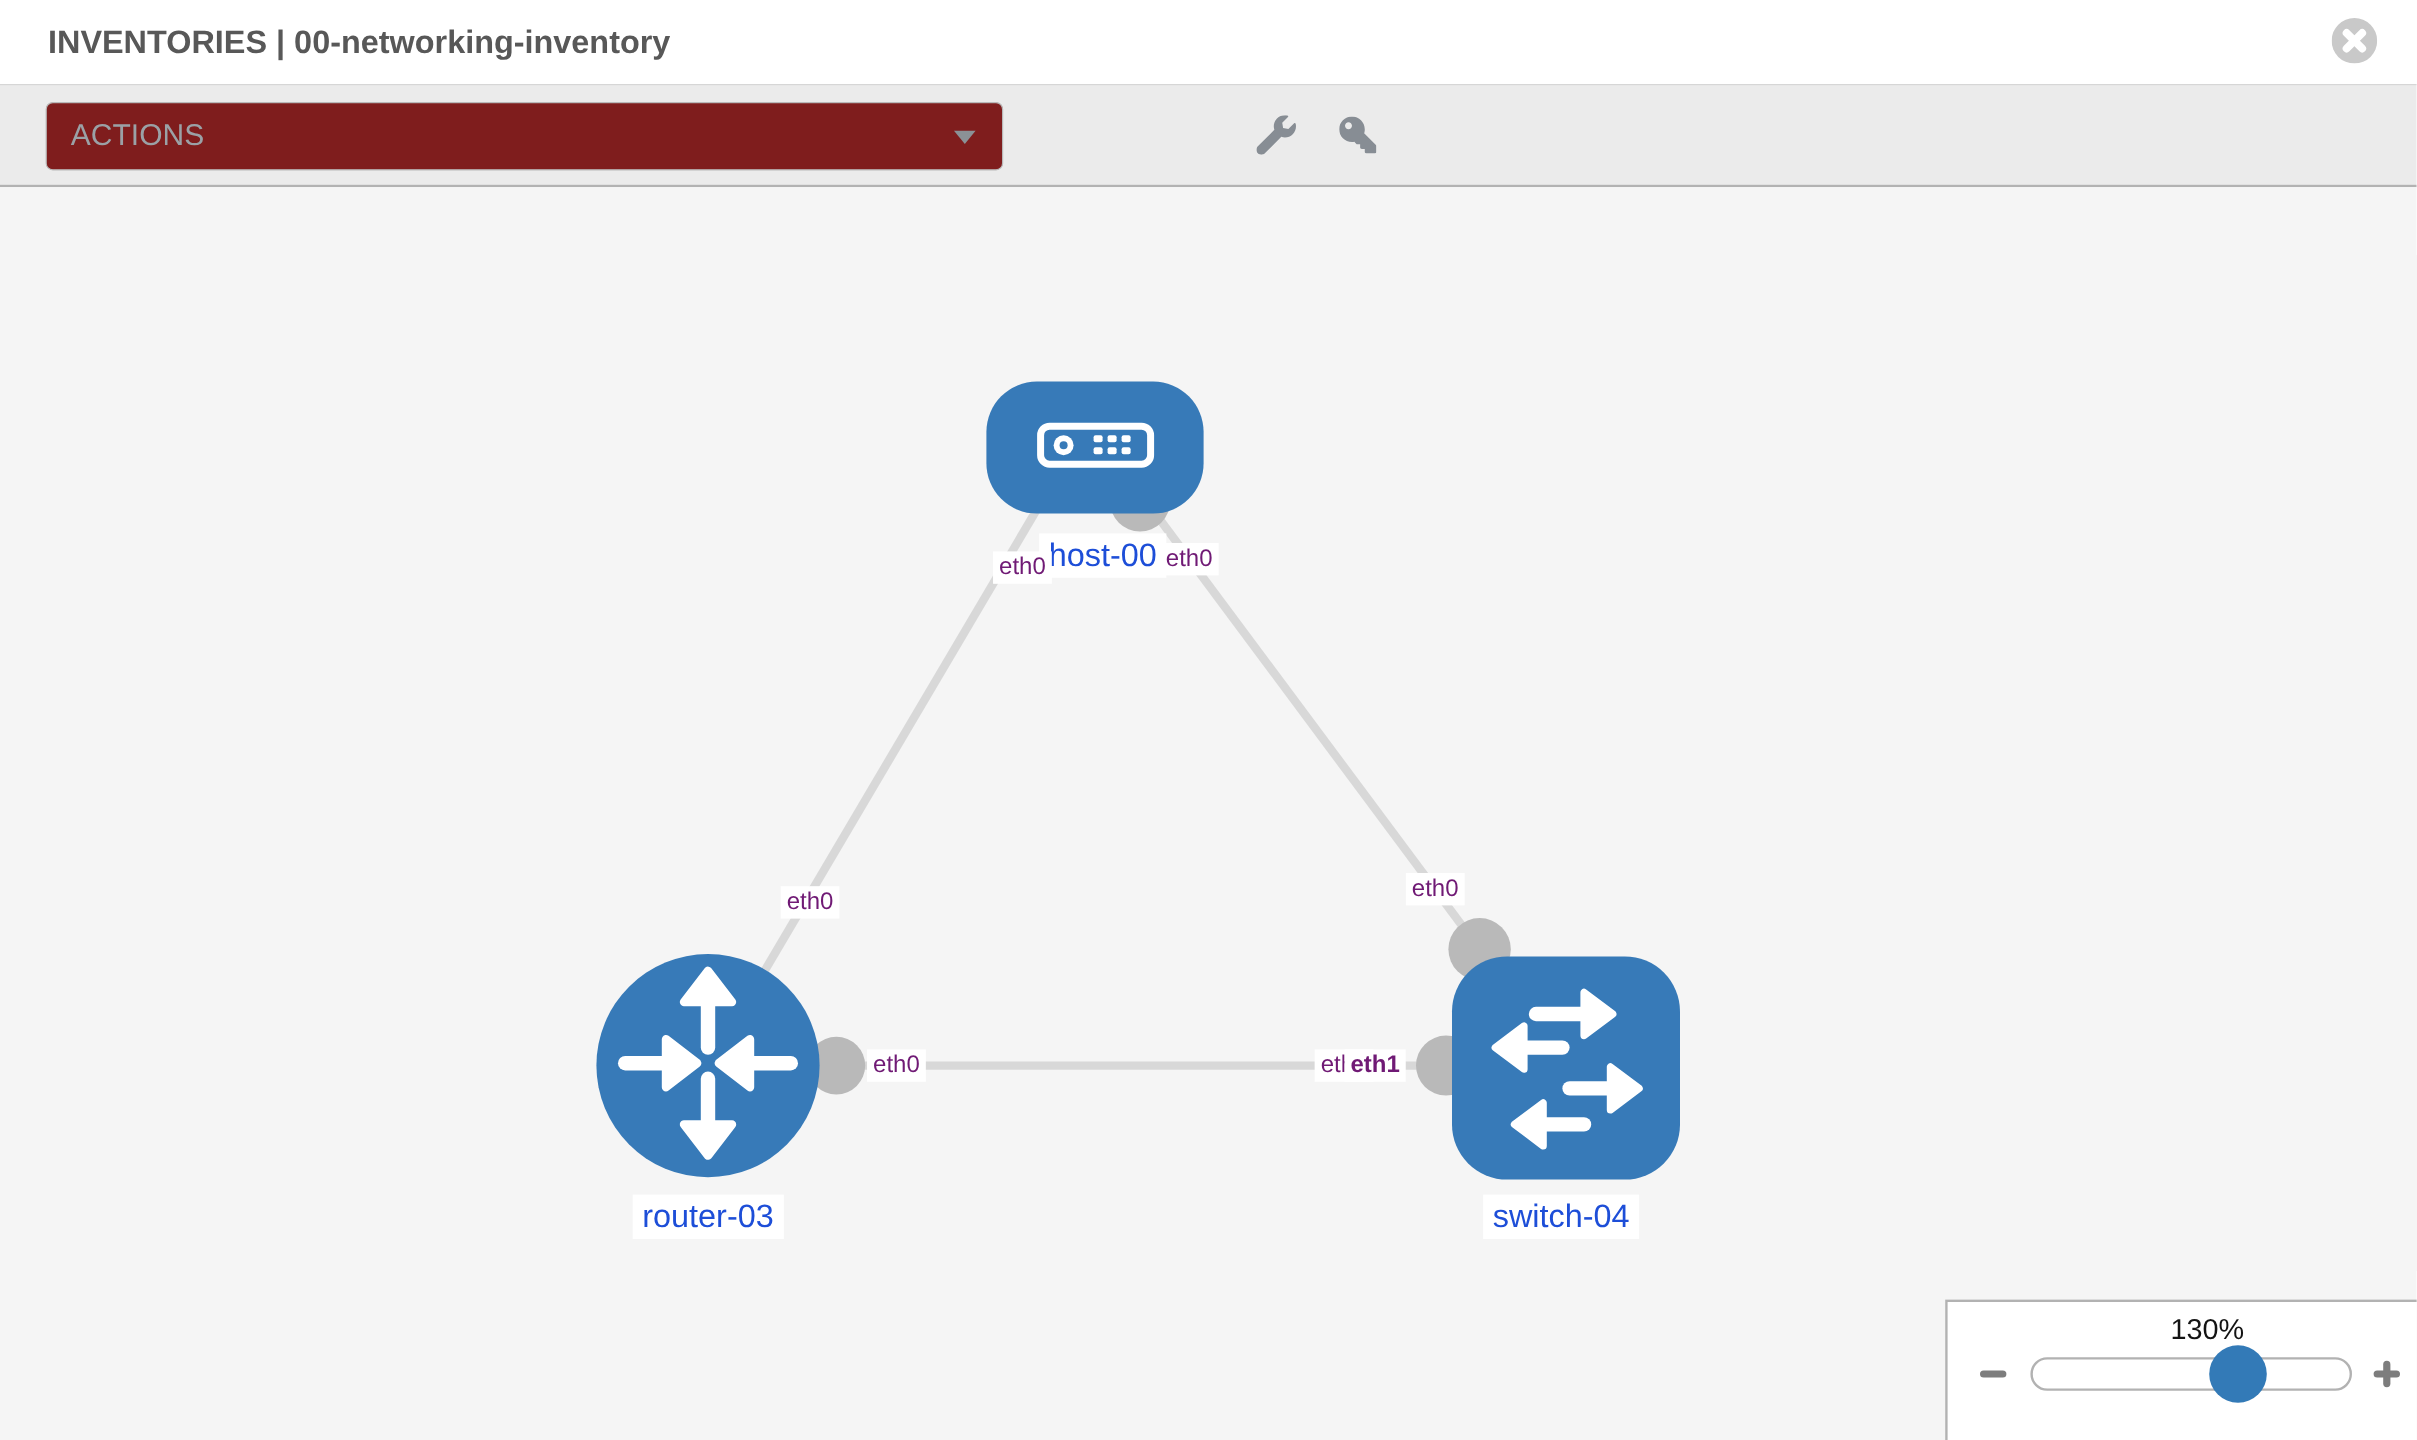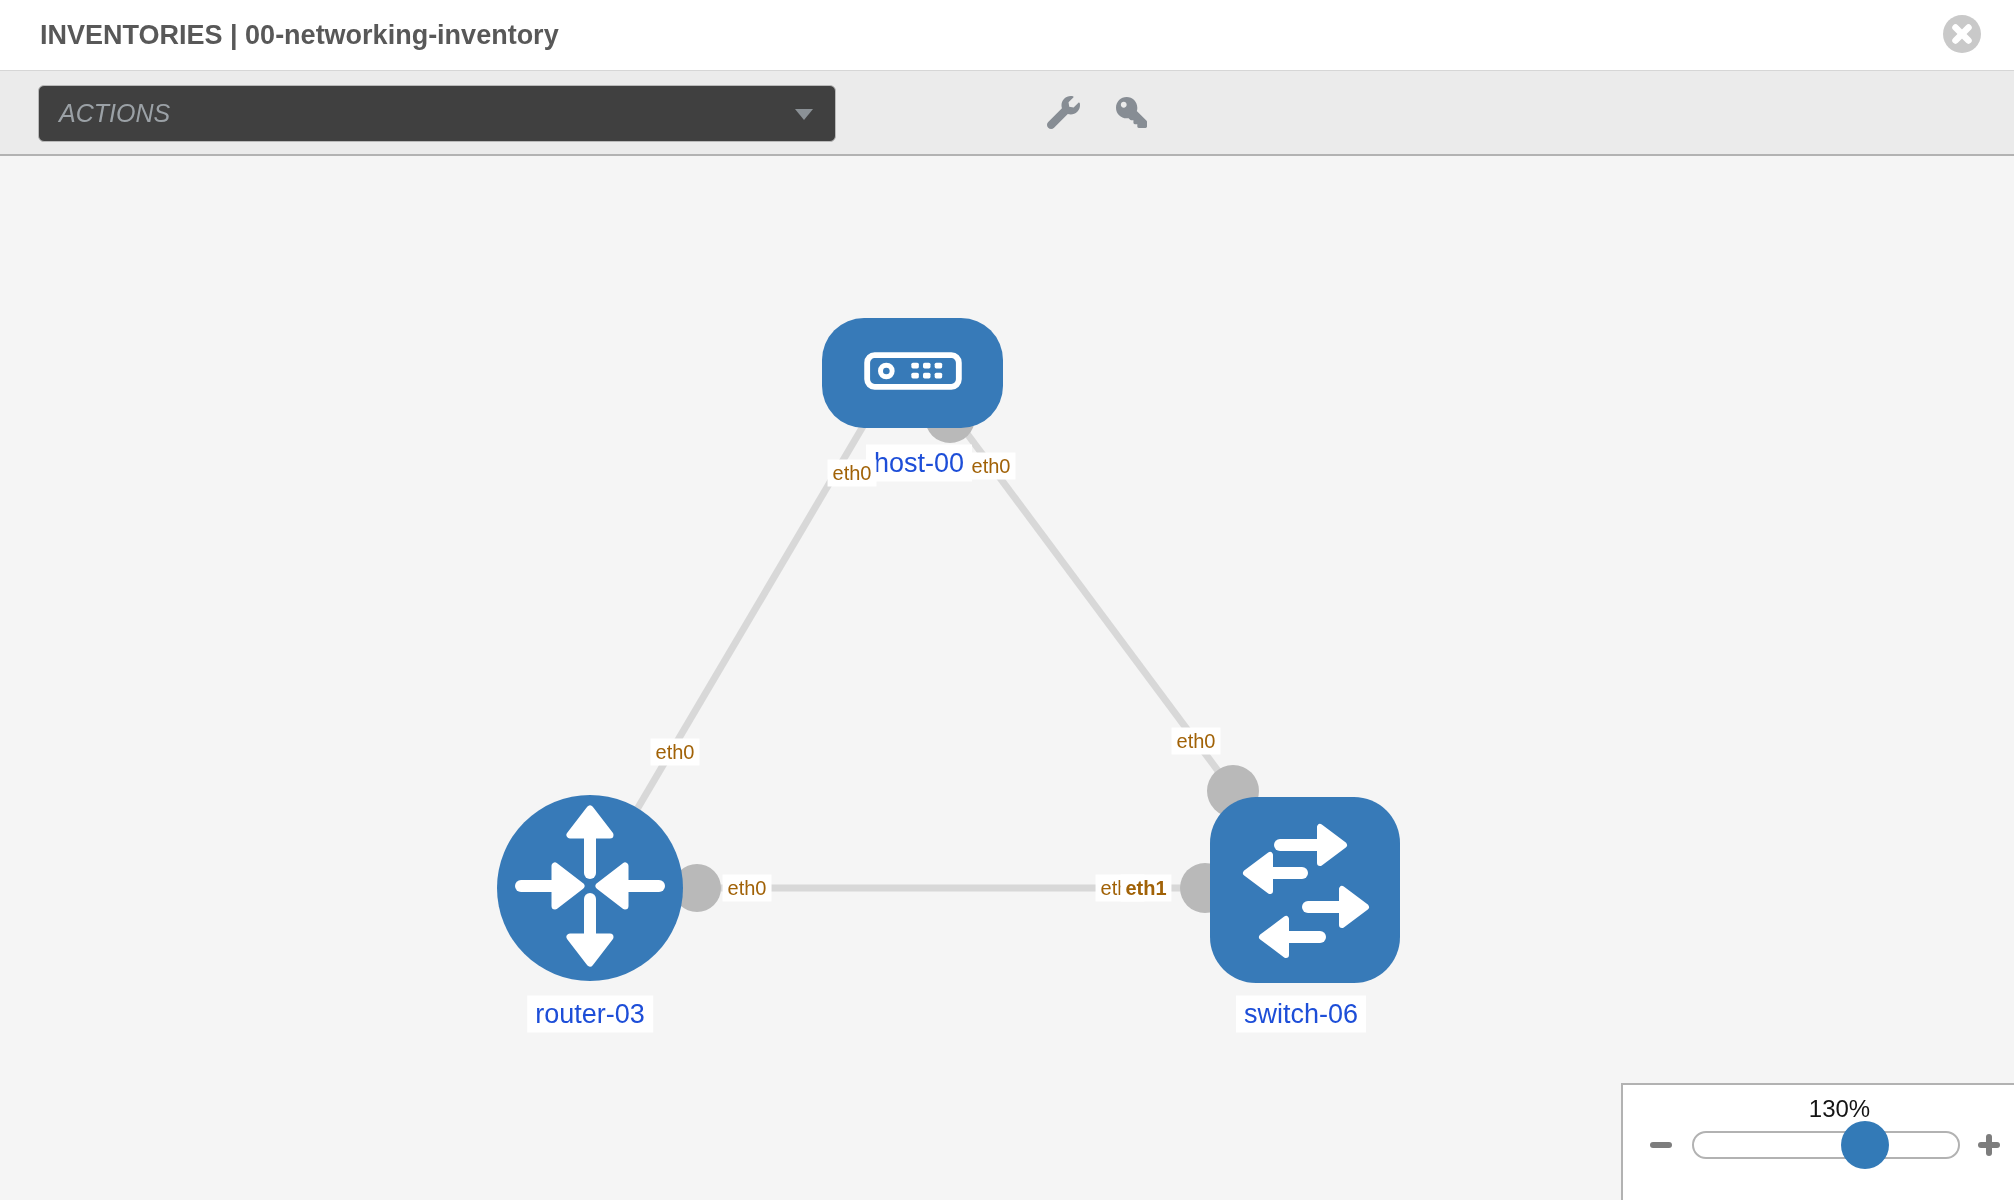--- a/index.html
+++ b/index.html
@@ -8,23 +8,23 @@
 
   
   .header{position:absolute;top:0;left:0;width:2014px;height:70px;background:#fff;}
   .page-title{position:absolute;left:40px;top:0;height:70px;line-height:70px;
       font-size:27px;font-weight:bold;color:#585858;white-space:nowrap;}
   .close-btn{position:absolute;right:33px;top:15px;width:38px;height:38px;cursor:pointer;border:0;background:transparent;padding:0;}
 
   
   .toolbar{position:absolute;top:70px;left:0;width:2014px;height:86px;background:#ebebeb;
       border-top:1px solid #d6d6d6;border-bottom:2px solid #b2b2b2;box-sizing:border-box;}
-  .dropdown{position:absolute;top:14px;height:57px;background:#404040;border:1px solid #b9b9b9;
+  .dropdown{position:absolute;top:14px;height:57px;background:#7f1d1d;border:1px solid #b9b9b9;
       border-radius:6px;box-sizing:border-box;color:#9ba1a6;font-size:25px;
-      display:flex;align-items:center;padding:0 20px;cursor:pointer;font-style:italic;}
+      display:flex;align-items:center;padding:0 20px;cursor:pointer;}
   .dd-actions{left:38px;width:798px;}
   .dd-search{left:1181px;width:795px;}
   .caret{position:absolute;right:22px;top:50%;margin-top:-5px;width:0;height:0;
       border-left:9px solid transparent;border-right:9px solid transparent;
       border-top:11px solid #8b9196;}
   .tool-btn{position:absolute;top:0;height:86px;width:54px;display:flex;align-items:center;
       justify-content:center;background:transparent;border:0;cursor:pointer;padding:0;}
   .tool-btn.wrench{left:1036px;}
   .tool-btn.key{left:1104px;}
 
@@ -36,21 +36,21 @@
   .node-host{left:822px;top:162px;width:181px;height:110px;border-radius:42px;}
   .node-router{left:497px;top:639px;width:186px;height:186px;border-radius:50%;}
   .node-switch{left:1210px;top:641px;width:190px;height:186px;border-radius:46px;}
 
   .node-label{position:absolute;transform:translate(-50%,-50%);background:#fff;color:#1d4ed8;
       font-size:27px;padding:3px 8px;white-space:nowrap;z-index:3;}
   .lbl-host{left:919px;top:307px;}
   .lbl-router{left:590px;top:858px;}
   .lbl-switch{left:1301px;top:858px;}
 
-  .if-label{position:absolute;transform:translate(-50%,-50%);background:#fff;color:#a16207;
+  .if-label{position:absolute;transform:translate(-50%,-50%);background:#fff;color:#701a75;
       font-size:20px;padding:2px 5px;white-space:nowrap;z-index:3;}
   .if-host-l{left:852px;top:317px;}
   .if-host-r{left:991px;top:310px;}
   .if-router-t{left:675px;top:596px;}
   .if-switch-t{left:1196px;top:585px;}
   .if-router-r{left:747px;top:732px;}
   .if-switch-l-under{left:1120px;top:732px;z-index:3;}
   .if-switch-l{left:1146px;top:732px;z-index:4;font-weight:bold;}
 
   
@@ -170,21 +170,21 @@
             <polygon points="156,112 132,94 132,130" stroke-width="6"></polygon>
             <line x1="110" y1="142" x2="74" y2="142" stroke-width="12"></line>
             <polygon points="52,142 76,124 76,160" stroke-width="6"></polygon>
           </g>
         </svg>
       </span>
     </div>
 
     <div class="node-label lbl-host">host-00</div>
     <div class="node-label lbl-router">router-03</div>
-    <div class="node-label lbl-switch">switch-06</div>
+    <div class="node-label lbl-switch">switch-04</div>
 
     <div class="if-label if-host-l">eth0</div>
     <div class="if-label if-host-r">eth0</div>
     <div class="if-label if-router-t">eth0</div>
     <div class="if-label if-switch-t">eth0</div>
     <div class="if-label if-router-r">eth0</div>
     <div class="if-label if-switch-l-under">eth0</div>
     <div class="if-label if-switch-l">eth1</div>
 
     <div class="zoom-panel">

